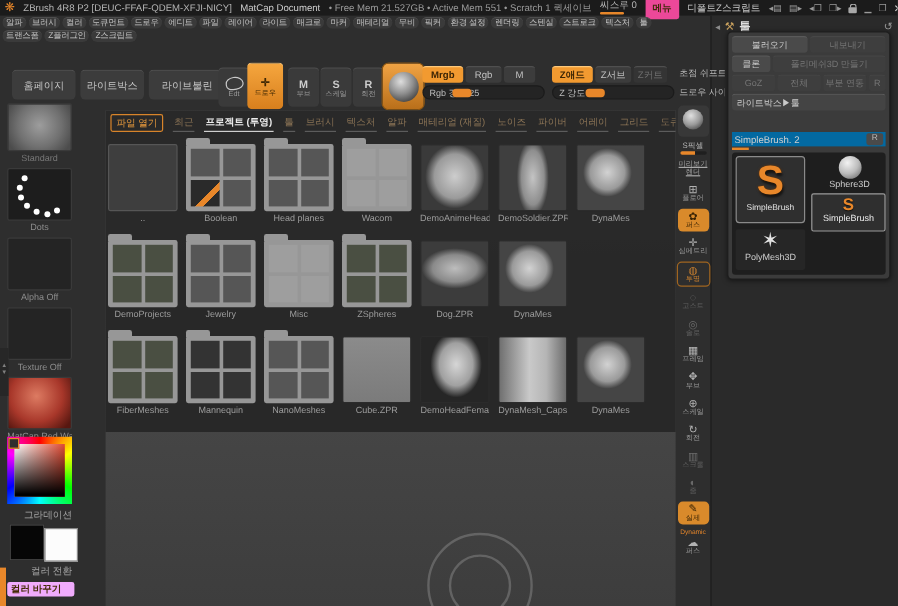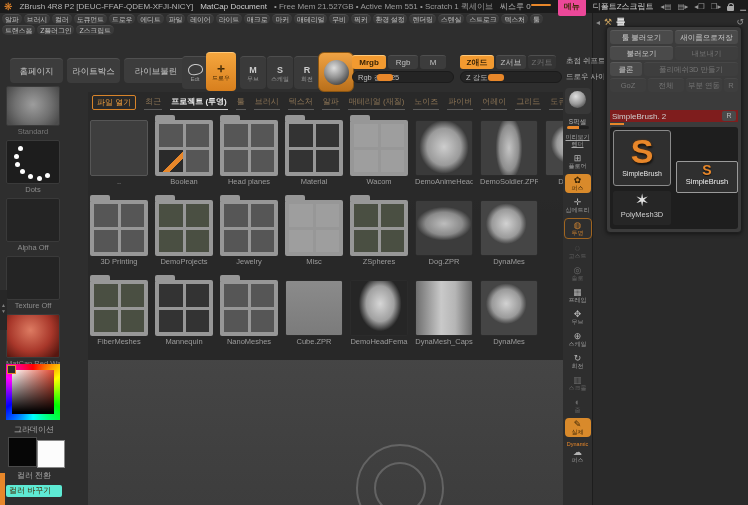--- a/index.html
+++ b/index.html
@@ -4,21 +4,21 @@
 <style>
   html,body{margin:0;padding:0}
   body{width:748px;height:505px;position:relative;overflow:hidden;background:#2e2e2e;
        font-family:"Liberation Sans",sans-serif;color:#bbb;-webkit-font-smoothing:antialiased}
   
   #titlebar{position:absolute;left:0;top:0;width:748px;height:13px;background:#1b1b1b;
             display:flex;align-items:center;gap:7px;font-size:8px;color:#b5b5b5;padding:0 4px;box-sizing:border-box;white-space:nowrap}
   .zb-logo{color:#e8872a;font-size:10px;line-height:10px}
   .tb-doc{color:#cfcfcf}
   .tb-mem{color:#9b9b9b}
-  .tb-see{display:flex;flex-direction:row;line-height:8px}
+  .tb-see{display:flex;flex-direction:column;line-height:8px}
   .tb-see .bar{width:20px;height:2px;background:#e8872a;margin-top:1px;border-radius:1px}
   .tb-menu{background:#ec4899;color:#402a08;font-weight:bold;padding:4px 6px;height:10px;line-height:10px;border-radius:2px}
   .tb-zs{color:#c9c9c9}
   .tb-icons{display:flex;gap:6px;align-items:center;color:#9a9a9a;font-size:7.5px;margin-left:auto}
   .lock{width:7px;height:5px;background:#a8a8a8;border-radius:1px;position:relative;margin-top:3px}
   .lock::before{content:'';position:absolute;top:-3px;left:1px;width:4px;height:3px;border:1px solid #a8a8a8;border-bottom:none;border-radius:3px 3px 0 0}
   .tb-close{color:#d8d8d8;font-size:8.5px}
   
   #menurow1,#menurow2{position:absolute;left:2px;display:flex;gap:2px;width:560px;overflow:hidden;white-space:nowrap}
   #menurow1{top:14px} #menurow2{top:25px}
@@ -60,25 +60,25 @@
   .t-standard .ls-thumb{height:38px;background:radial-gradient(circle at 50% 46%,#9d9d9d,#707070 55%,#4c4c4c 90%)}
   .t-standard .ls-label{color:#777}
   .t-dots .ls-thumb{background:#1d1d1d}
   .t-dots .ls-thumb::after{content:'';position:absolute;width:5px;height:5px;border-radius:50%;background:#fff;left:11px;top:5px;
       box-shadow:-4px 8px 0 #fff,-3px 16px 0 #fff,2px 23px 0 #fff,10px 28px 0 #fff,19px 30px 0 #fff,27px 27px 0 #fff}
   .t-matcap .ls-thumb{background:radial-gradient(circle at 45% 36%,#dd7b62,#a8372a 55%,#571710 90%)}
   #picker{position:absolute;left:6px;top:364px;width:54px;height:56px;
           background:conic-gradient(#f00,#ff0,#0f0,#0ff,#00f,#f0f,#f00)}
   #picker .inner{position:absolute;inset:6px;background:linear-gradient(to bottom,rgba(0,0,0,0),#000 95%),linear-gradient(to right,#fff,#e04a33)}
   #picker-marker{position:absolute;left:7px;top:365px;width:7px;height:7px;border:1.5px solid #e8872a;background:#2e2e2e;z-index:2}
-  .ls-textbtn{position:absolute;left:6px;width:54px;height:11px;font-size:8px;color:#a5a5a5;line-height:11px;text-align:center;padding-left:2px;box-sizing:border-box}
+  .ls-textbtn{position:absolute;left:6px;width:54px;height:11px;font-size:8px;color:#a5a5a5;line-height:11px;text-align:right;padding-left:2px;box-sizing:border-box}
   #swatch-main{position:absolute;left:8px;top:437px;width:27px;height:28px;background:#060606;border:1px solid #4a4a4a}
   #swatch-alt{position:absolute;left:37px;top:440px;width:26px;height:26px;background:#fcfcfc;border:1px solid #888}
-  #switch-color{position:absolute;left:6px;top:485px;width:56px;height:12px;background:#5eead4;color:#442a06;
-                font-size:8px;font-weight:normal;line-height:12px;padding-left:3px;border-radius:2px;box-sizing:border-box}
+  #switch-color{position:absolute;left:6px;top:485px;width:56px;height:12px;background:#f0abfc;color:#442a06;
+                font-size:8px;font-weight:bold;line-height:12px;padding-left:3px;border-radius:2px;box-sizing:border-box}
   #gutter-handle{position:absolute;left:0;top:290px;width:7px;height:40px;background:#272727;color:#808080;
                  font-size:5px;line-height:6px;text-align:center;padding-top:12px;box-sizing:border-box}
   #corner-bar{position:absolute;left:0;top:473px;width:5px;height:32px;background:#e8872a}
   
   #canvas{position:absolute;left:88px;top:92px;width:475px;height:413px;
           background:linear-gradient(180deg,#585858,#474747 55%,#3d3d3d)}
   .c-circle{position:absolute;border:2px solid rgba(130,130,130,.55);border-radius:50%}
   
   #lightbox{position:absolute;left:88px;top:92px;width:475px;height:268px;background:rgba(38,38,38,.94);overflow:hidden}
   #lb-tabs{position:absolute;left:4px;top:3px;width:470px;display:flex;gap:8px;align-items:center;white-space:nowrap}
@@ -130,21 +130,21 @@
   
   #palette{position:absolute;left:606px;top:26px;width:136px;background:#3b3b3b;border:1px solid #1e1e1e;
            border-radius:4px;padding:3px;box-sizing:border-box;z-index:5;box-shadow:0 1px 4px rgba(0,0,0,.5)}
   .pal-row{display:flex;gap:2px;margin-bottom:2px}
   .pal-btn{flex:1;height:13px;line-height:13px;background:#4a4a4a;border-top:1px solid #5a5a5a;border-radius:3px;
            font-size:7.5px;color:#cbcbcb;text-align:center;white-space:nowrap;overflow:hidden}
   .pal-btn.dim{background:#3e3e3e;color:#757575;border-top-color:#474747}
   .pal-btn.w-sm{flex:0 0 32px}
   .pal-btn.w-xs{flex:0 0 14px}
   .pal-btn.w-full{text-align:left;padding-left:4px;background:#444}
-  #cur-header{display:flex;align-items:center;height:12px;background:#7f1d1d;margin-top:18px;padding:0 2px;font-size:8px;color:#cfcfcf}
+  #cur-header{display:flex;align-items:center;height:12px;background:#0369a1;margin-top:18px;padding:0 2px;font-size:8px;color:#cfcfcf}
   #cur-header .name{flex:1;text-align:left}
   #cur-header .r-btn{width:14px;height:10px;background:#4a4a4a;border-radius:2px;line-height:10px;font-size:7px;color:#bbb;text-align:center}
   #cur-bar{width:14px;height:2px;background:#e8872a;margin:1px 0 2px}
   #tp-items{position:relative;height:102px;background:#1e1e1e;border-radius:3px}
   .tp-big{position:absolute;left:3px;top:3px;width:58px;height:56px;background:#2f2f2f;border:1px solid #8a8a8a;border-radius:3px;
           box-sizing:border-box;text-align:center;overflow:hidden}
   .tp-big .s{font-size:34px;line-height:40px;font-weight:bold;color:#e8872a;text-shadow:1px 2px 2px rgba(0,0,0,.6),0 0 2px #7a3c05}
   .tp-big .cap{font-size:7px;color:#e4e4e4;line-height:8px;margin-top:-1px}
   .tp-sphere{position:absolute;left:68px;top:1px;width:60px;text-align:center}
   .tp-sphere .ball{width:19px;height:19px;margin:2px auto 0;border-radius:50%;
@@ -306,31 +306,20 @@
       <div class="tb-box">
           <span class="tiles">
             <i></i>
             <i></i>
             <i></i>
             <i></i>
           </span>
         </div>
       <div class="lb-label">Head planes</div>
     </div>
-      <div class="lb-cell k-folder f-dark">
-      <div class="tb-box">
-          <span class="tiles">
-            <i></i>
-            <i></i>
-            <i></i>
-            <i></i>
-          </span>
-        </div>
-      <div class="lb-label">Material</div>
-    </div>
       <div class="lb-cell k-folder f-light">
       <div class="tb-box">
           <span class="tiles">
             <i></i>
             <i></i>
             <i></i>
             <i></i>
           </span>
         </div>
       <div class="lb-label">Wacom</div>
@@ -342,31 +331,20 @@
       <div class="lb-cell k-img i-body">
       <div class="tb-box"></div>
       <div class="lb-label">DemoSoldier.ZPR</div>
     </div>
       <div class="lb-cell k-img i-sphere">
       <div class="tb-box"></div>
       <div class="lb-label">DynaMes</div>
     </div>
     </div>
   <div class="lb-row" id="lb-row2">
-      <div class="lb-cell k-folder">
-      <div class="tb-box">
-          <span class="tiles">
-            <i></i>
-            <i></i>
-            <i></i>
-            <i></i>
-          </span>
-        </div>
-      <div class="lb-label">3D Printing</div>
-    </div>
       <div class="lb-cell k-folder f-photo">
       <div class="tb-box">
           <span class="tiles">
             <i></i>
             <i></i>
             <i></i>
             <i></i>
           </span>
         </div>
       <div class="lb-label">DemoProjects</div>
@@ -583,49 +561,52 @@
   </div>
     <div class="rs-item">
     <div class="rs-top">Dynamic</div>
     <div class="rs-glyph">☁</div>
     <div class="rs-label">퍼스</div>
   </div>
   </div>
 
 <div id="palette">
   <div class="pal-row">
-      <div class="pal-btn">툴 불러오기</div>
-      <div class="pal-btn">새이름으로저장</div>
-    </div>
-  <div class="pal-row">
       <div class="pal-btn">불러오기</div>
       <div class="pal-btn dim">내보내기</div>
     </div>
   <div class="pal-row">
       <div class="pal-btn w-sm">클론</div>
       <div class="pal-btn dim">폴리메쉬3D 만들기</div>
     </div>
   <div class="pal-row">
       <div class="pal-btn dim">GoZ</div>
       <div class="pal-btn dim">전체</div>
       <div class="pal-btn dim">부분 연동</div>
       <div class="pal-btn w-xs dim">R</div>
     </div>
+  <div class="pal-row">
+      <div class="pal-btn w-full">라이트박스▶툴</div>
+    </div>
 
   <div id="cur-header">
     <span class="name">SimpleBrush. 2</span>
     <span class="r-btn">R</span>
   </div>
   <div id="cur-bar"></div>
 
   <div id="tp-items">
     <div class="tp-big">
       <div class="s">S</div>
       <div class="cap">SimpleBrush</div>
     </div>
+    <div class="tp-sphere">
+      <div class="ball"></div>
+      <div class="cap">Sphere3D</div>
+    </div>
     <div class="tp-small">
       <div class="s">S</div>
       <div class="cap">SimpleBrush</div>
     </div>
     <div class="tp-poly">
       <div class="star">✶</div>
       <div class="cap">PolyMesh3D</div>
     </div>
   </div>
 </div>

